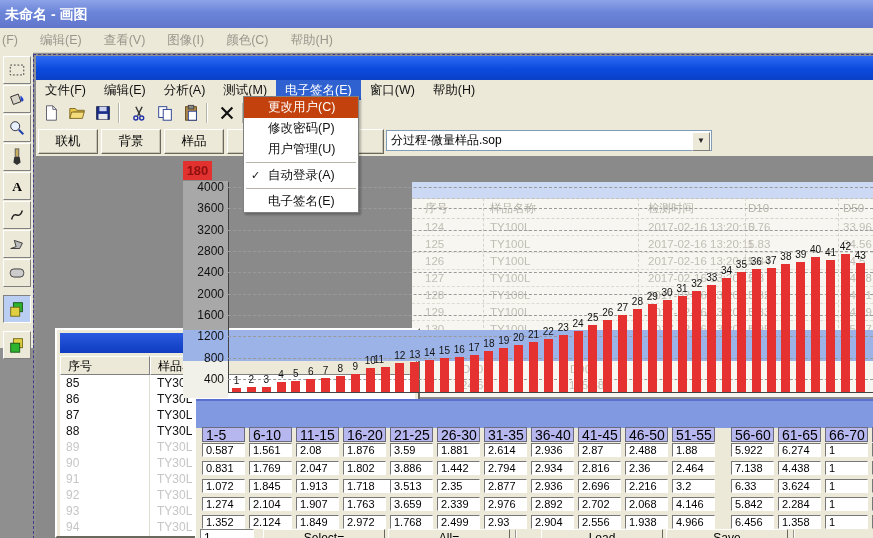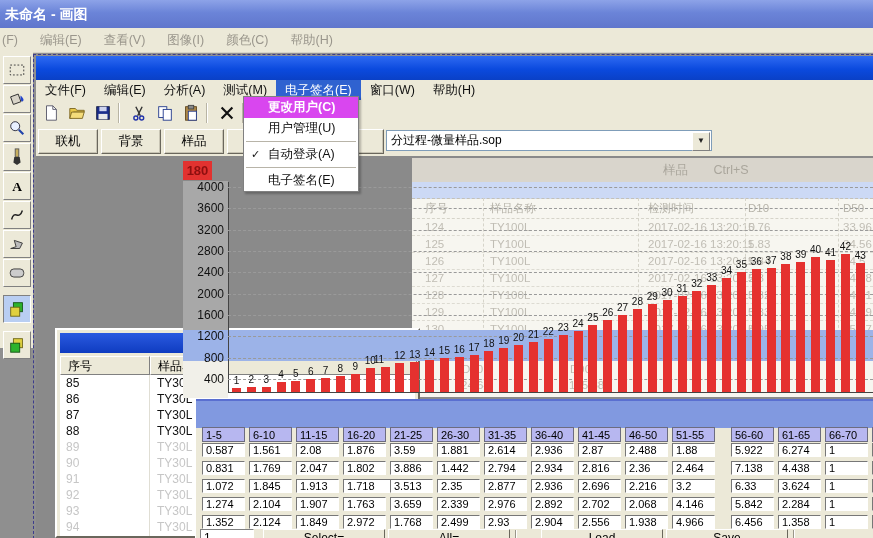--- a/index.html
+++ b/index.html
@@ -66,33 +66,33 @@
     border-color:#ffffff #808080 #808080 #ffffff;font-size:12px;line-height:18px;padding-left:7px;box-sizing:border-box;}
   .lw-body{position:absolute;left:3px;top:45px;right:3px;bottom:0;background:#fff;overflow:hidden;}
   .lw-row{height:16px;line-height:16px;font-size:12px;color:#111;position:relative;}
   .lw-row.dim{color:#c6c6c6;}
   .lw-no{position:absolute;left:6px;}
   .lw-name{position:absolute;left:97px;}
   .lw-vline{position:absolute;left:89px;top:0;bottom:0;width:1px;background:#e0ded4;}
   .panel{left:195px;top:399px;width:678px;height:139px;background:#ece9d8;border-left:1px solid #fff;}
   .panel-band{position:absolute;left:0;top:0;width:678px;height:27px;background:#8199e0;border-top:2px solid #5a6fd0;}
   .ph{position:absolute;top:28px;height:15px;background:#b7b7f0;border:1px solid #6c6c80;
-    font-size:11px;line-height:14px;padding-left:3px;box-sizing:border-box;}
+    font-size:14px;line-height:14px;padding-left:3px;box-sizing:border-box;}
   .pc{position:absolute;height:14px;background:#fff;border:1px solid;border-color:#777 #fff #fff #777;
     font-size:11px;line-height:13px;padding-left:3px;box-sizing:border-box;}
   .ctl-input{position:absolute;left:4px;top:130px;width:54px;height:18px;background:#fff;
     border:1px solid;border-color:#808080 #fff #fff #808080;font-size:12px;padding-left:3px;box-sizing:border-box;
     font-family:"Liberation Sans","DejaVu Sans",sans-serif;}
   .ctl-btn{position:absolute;top:130px;height:19px;background:#ece9d8;border:1px solid;
     border-color:#ffffff #6a675c #6a675c #ffffff;font-size:12px;text-align:center;line-height:17px;}
   .ctl-div{position:absolute;top:131px;width:1px;height:16px;background:#9a9689;border-right:1px solid #fff;}
   .dropdown{left:243px;top:96px;width:114px;background:#fff;border:1px solid #808080;
     box-shadow:2px 2px 2px rgba(0,0,0,.25);z-index:40;font-size:12.5px;}
   .dd-item{position:relative;height:21px;line-height:21px;padding-left:24px;color:#111;}
-  .dd-item.hl{background:#d946ef;color:#fff;font-weight:bold;}
+  .dd-item.hl{background:#c2410c;color:#fff;}
   .dd-sep{height:0;border-top:1px solid #b8b4a8;margin:2px 2px;}
   .dd-check{position:absolute;left:7px;top:0;font-size:11px;}
 </style>
 </head>
 <body>
 
 <div id="screen">
 
   <div class="abs paint-titlebar">
     <span>未命名 - 画图</span>
@@ -237,24 +237,20 @@
     </div>
   <div class="bigbtn" style="left: 2px; width: 58px;">联机</div>
       <div class="bigbtn" style="left: 65px; width: 58px;">背景</div>
       <div class="bigbtn" style="left: 128px; width: 58px;">样品</div>
       <div class="bigbtn" style="left: 191px; width: 58px;"></div>
       <div class="bigbtn" style="left: 316px; width: 30px;"></div>
     </div>
 
   <div class="abs workspace"></div>
 
-  <div class="abs ghost-menustrip">
-    <span style="margin-left:251px">样品</span>
-    <span style="margin-left:22px">Ctrl+S</span>
-  </div>
   <div class="abs ghost-table" id="ghost-table">
       <div class="ghost-band"></div>
       <div class="ghost-hrow">
         <div class="ghost-col" style="left: 13px;">序号</div>
         <div class="ghost-col" style="left: 78px;">样品名称</div>
         <div class="ghost-col" style="left: 236px;">检测时间</div>
         <div class="ghost-col" style="left: 336px;">D10</div>
         <div class="ghost-col" style="left: 431px;">D50</div>
       </div>
       <div class="ghost-row">
@@ -586,20 +582,21 @@
       <div class="ctl-btn" style="left: 67px; width: 120px;">Select=</div>
       <div class="ctl-btn" style="left: 192px; width: 120px;">All=</div>
       <div class="ctl-btn" style="left: 345px; width: 120px;">Load</div>
       <div class="ctl-btn" style="left: 470px; width: 120px;">Save</div>
       <div class="ctl-div" style="left: 319px;"></div>
       <div class="ctl-div" style="left: 597px;"></div>
     </div>
 
   <div class="abs dropdown" id="dropdown">
       <div class="dd-item hl">更改用户(C)</div>
+      <div class="dd-item">修改密码(P)</div>
       <div class="dd-item">用户管理(U)</div>
       <div class="dd-sep"></div>
       <div class="dd-item">自动登录(A)<div class="dd-check">✓</div></div>
       <div class="dd-sep"></div>
       <div class="dd-item">电子签名(E)</div>
     </div>
 
 </div>
 
 </body></html>

